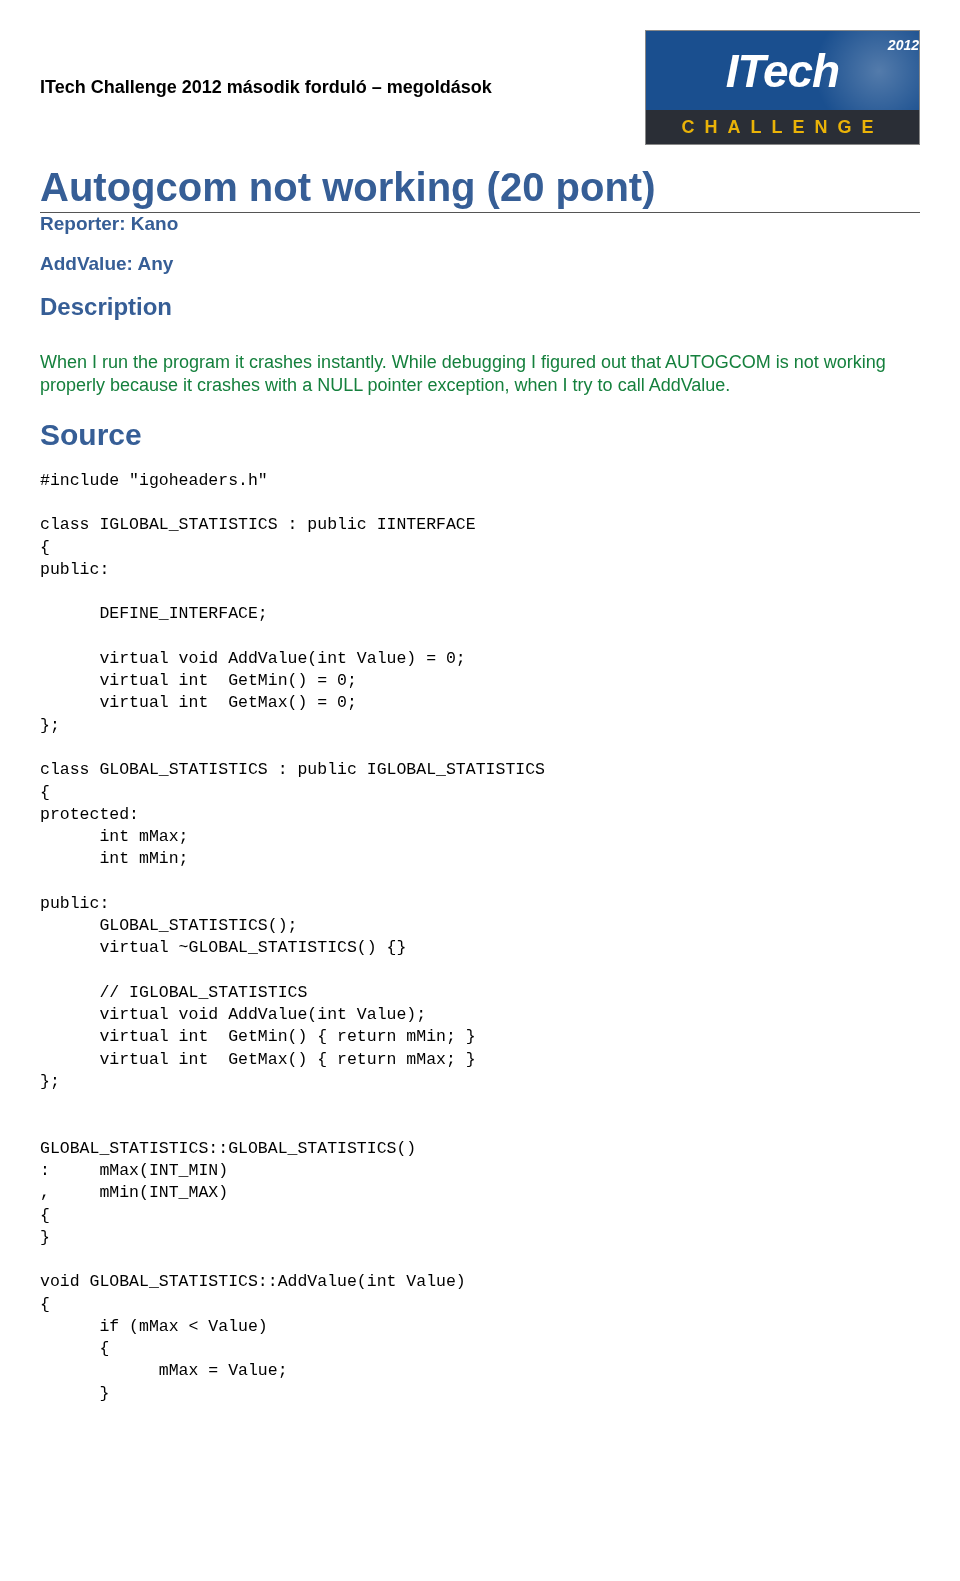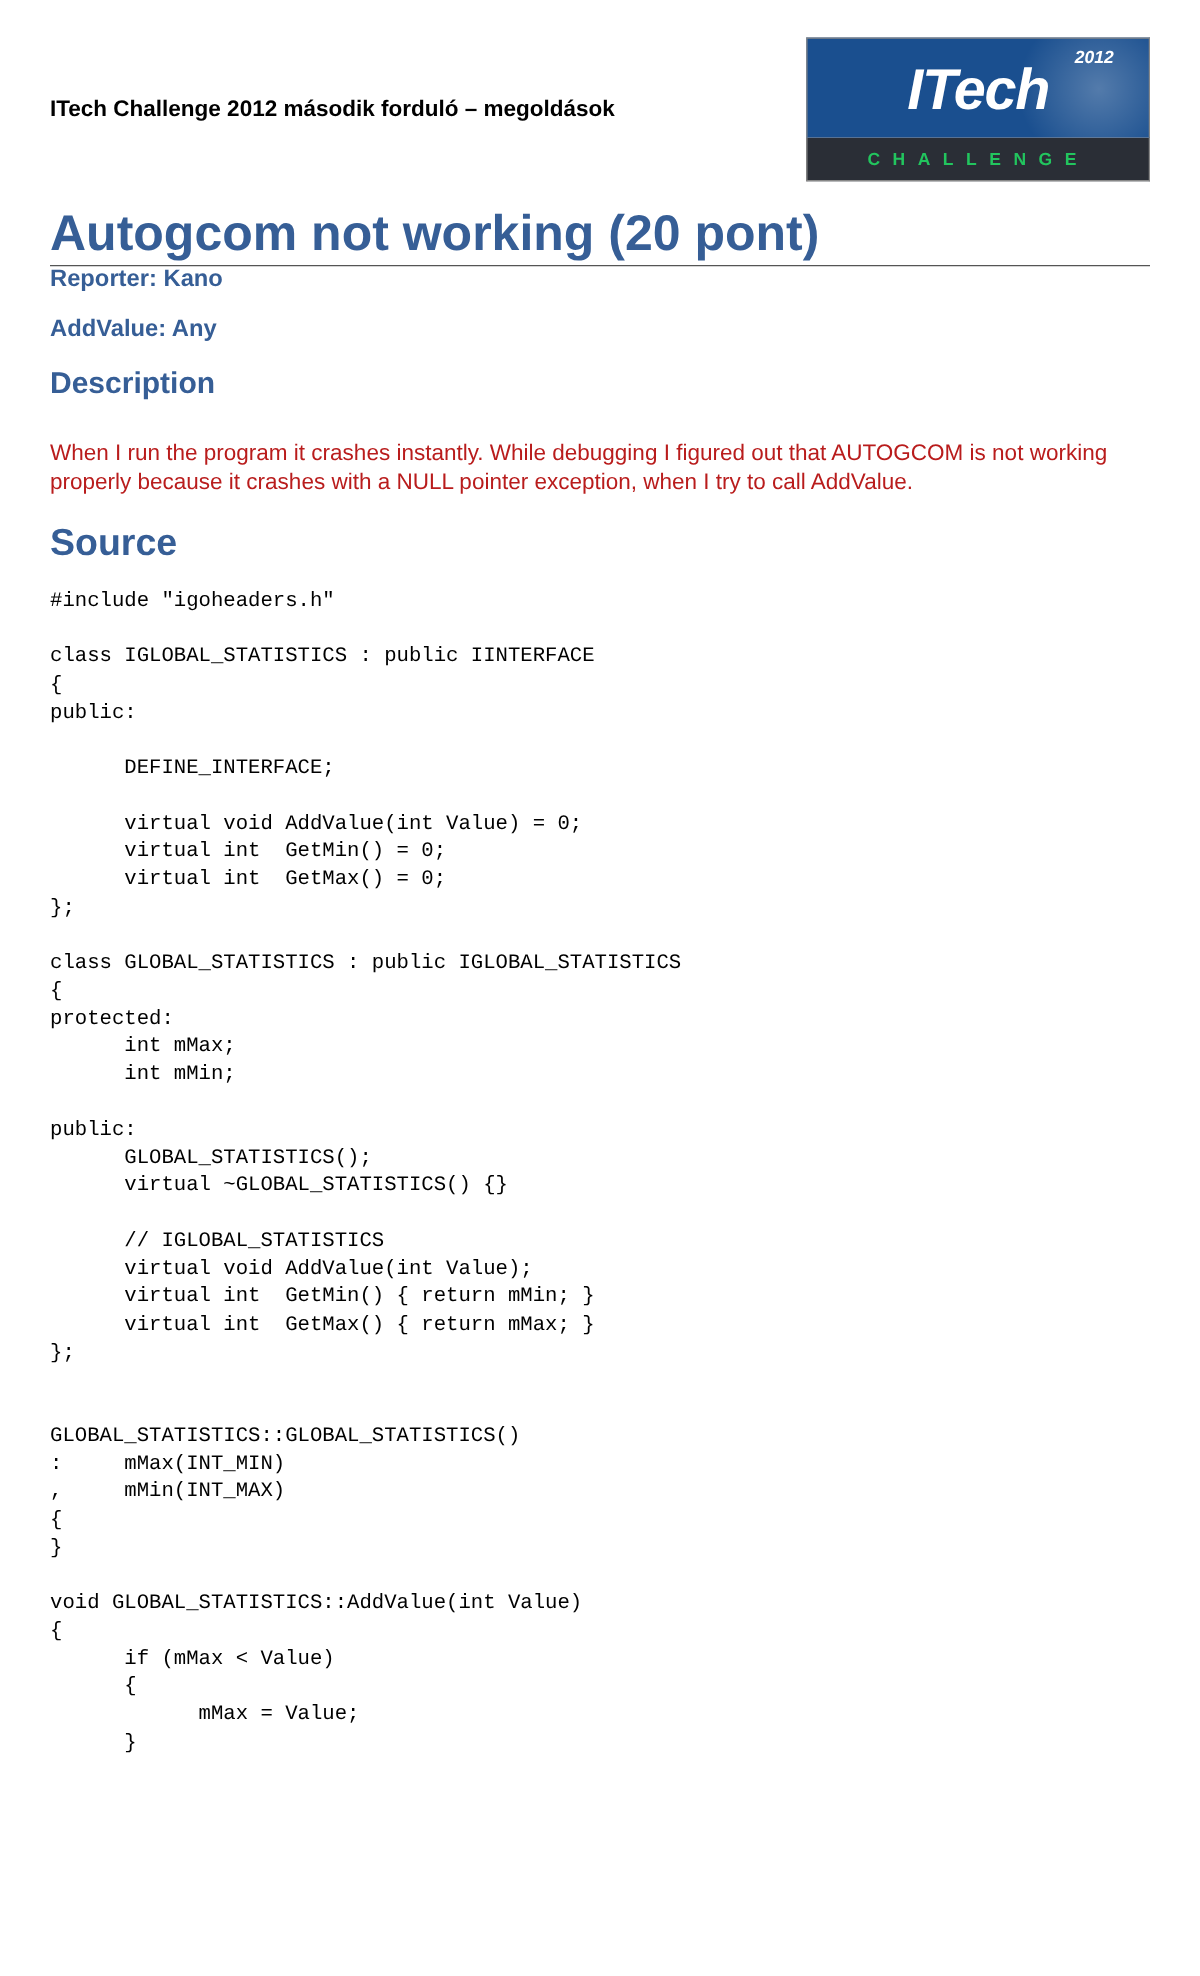--- a/index.html
+++ b/index.html
@@ -54,40 +54,40 @@
       font-size: 46px;
       font-weight: 900;
       font-style: italic;
       color: #fff;
       letter-spacing: -1px;
       position: relative;
     }
     .logo-year {
       position: absolute;
       top: 6px;
-      right: 28px;
+      right: 0;
       font-size: 14px;
       font-weight: bold;
       font-style: italic;
       color: #fff;
       margin-left: 47px;
     }
     .logo-bottom {
       flex: 3;
       background: #2a2e36;
       display: flex;
       align-items: center;
       justify-content: center;
       border-bottom: 1px solid #888;
       border-left: 1px solid #888;
       border-right: 1px solid #888;
     }
     .logo-challenge {
-      color: #22c55e;
-      font-size: 14px;
+      color: #eab308;
+      font-size: 18px;
       font-weight: bold;
       letter-spacing: 10px;
     }
     .main-title {
       font-size: 40px;
       font-weight: bold;
       color: #365e96;
       border-bottom: 1px solid #555;
       padding-bottom: 2px;
       margin-bottom: 0;
@@ -100,21 +100,21 @@
     }
     .desc-heading {
       font-size: 24px;
       font-weight: bold;
       color: #365e96;
       margin-bottom: 30px;
     }
     .paragraph {
       font-size: 18px;
       line-height: 1.3;
-      color: #b91c1c;
+      color: #15803d;
       margin-bottom: 20px;
     }
     .source-heading {
       font-size: 30px;
       font-weight: bold;
       color: #365e96;
       margin-bottom: 18px;
     }
     .code {
       font-family: "Courier New", Courier, monospace;

